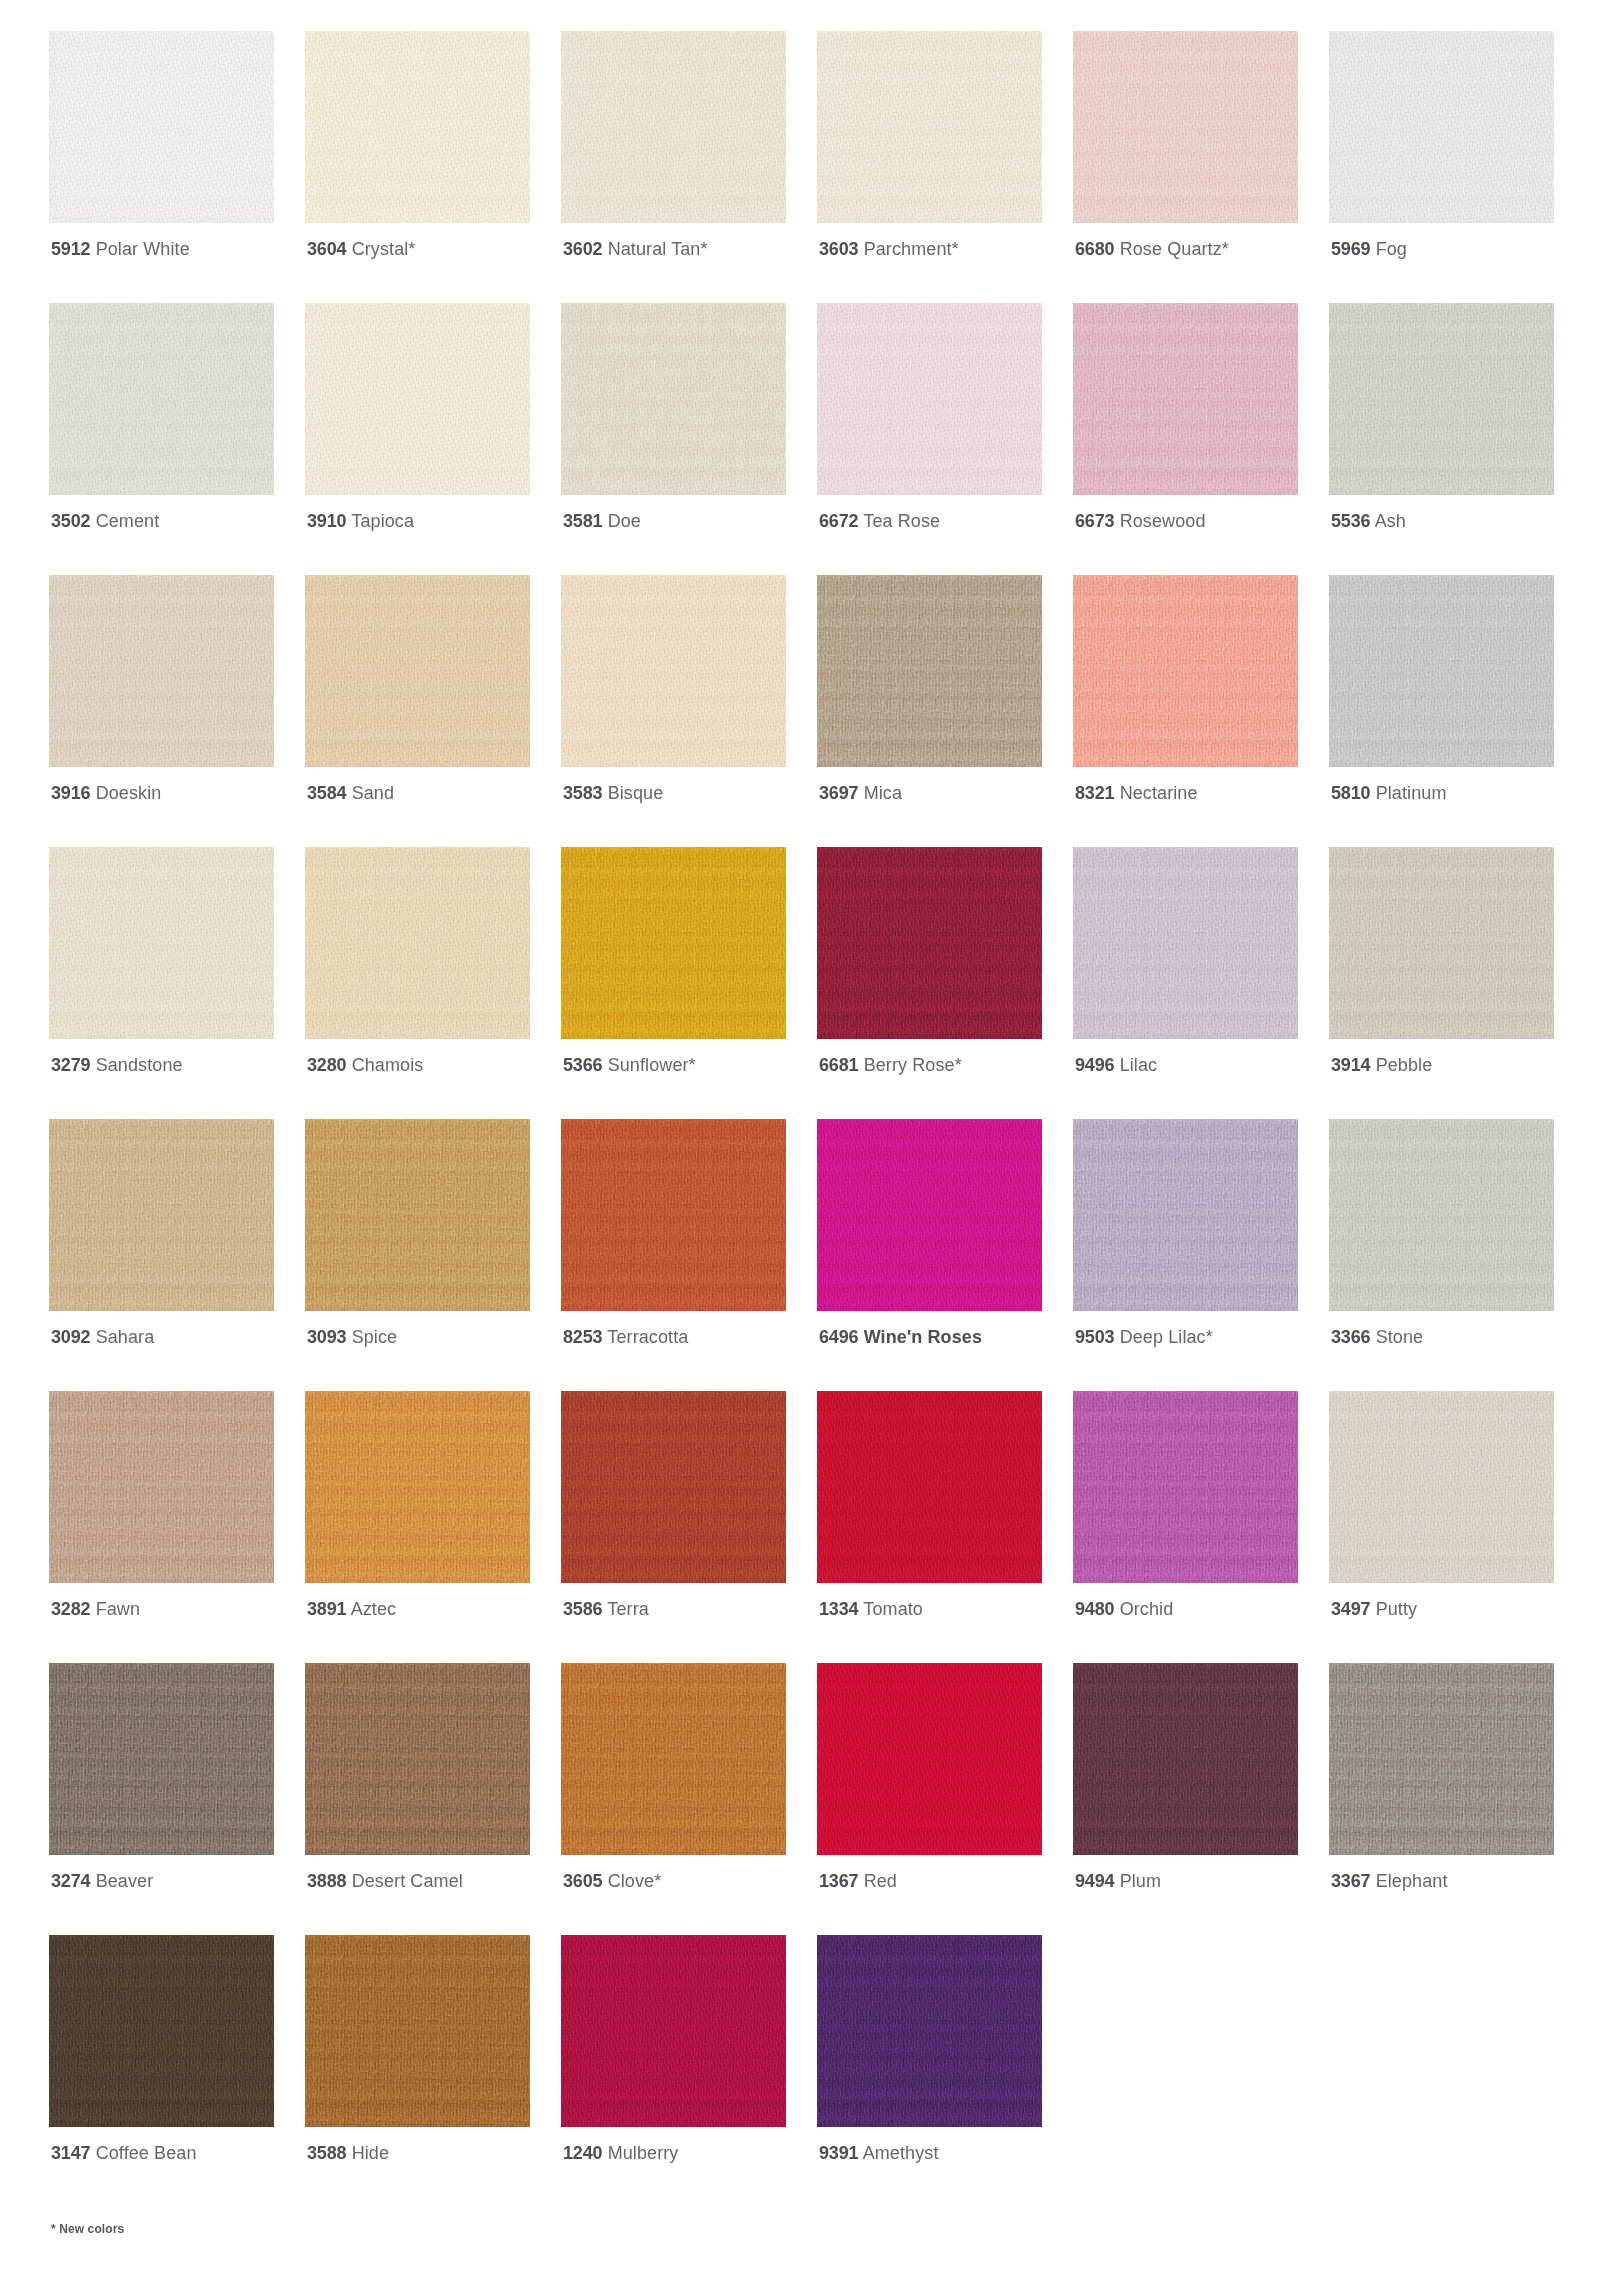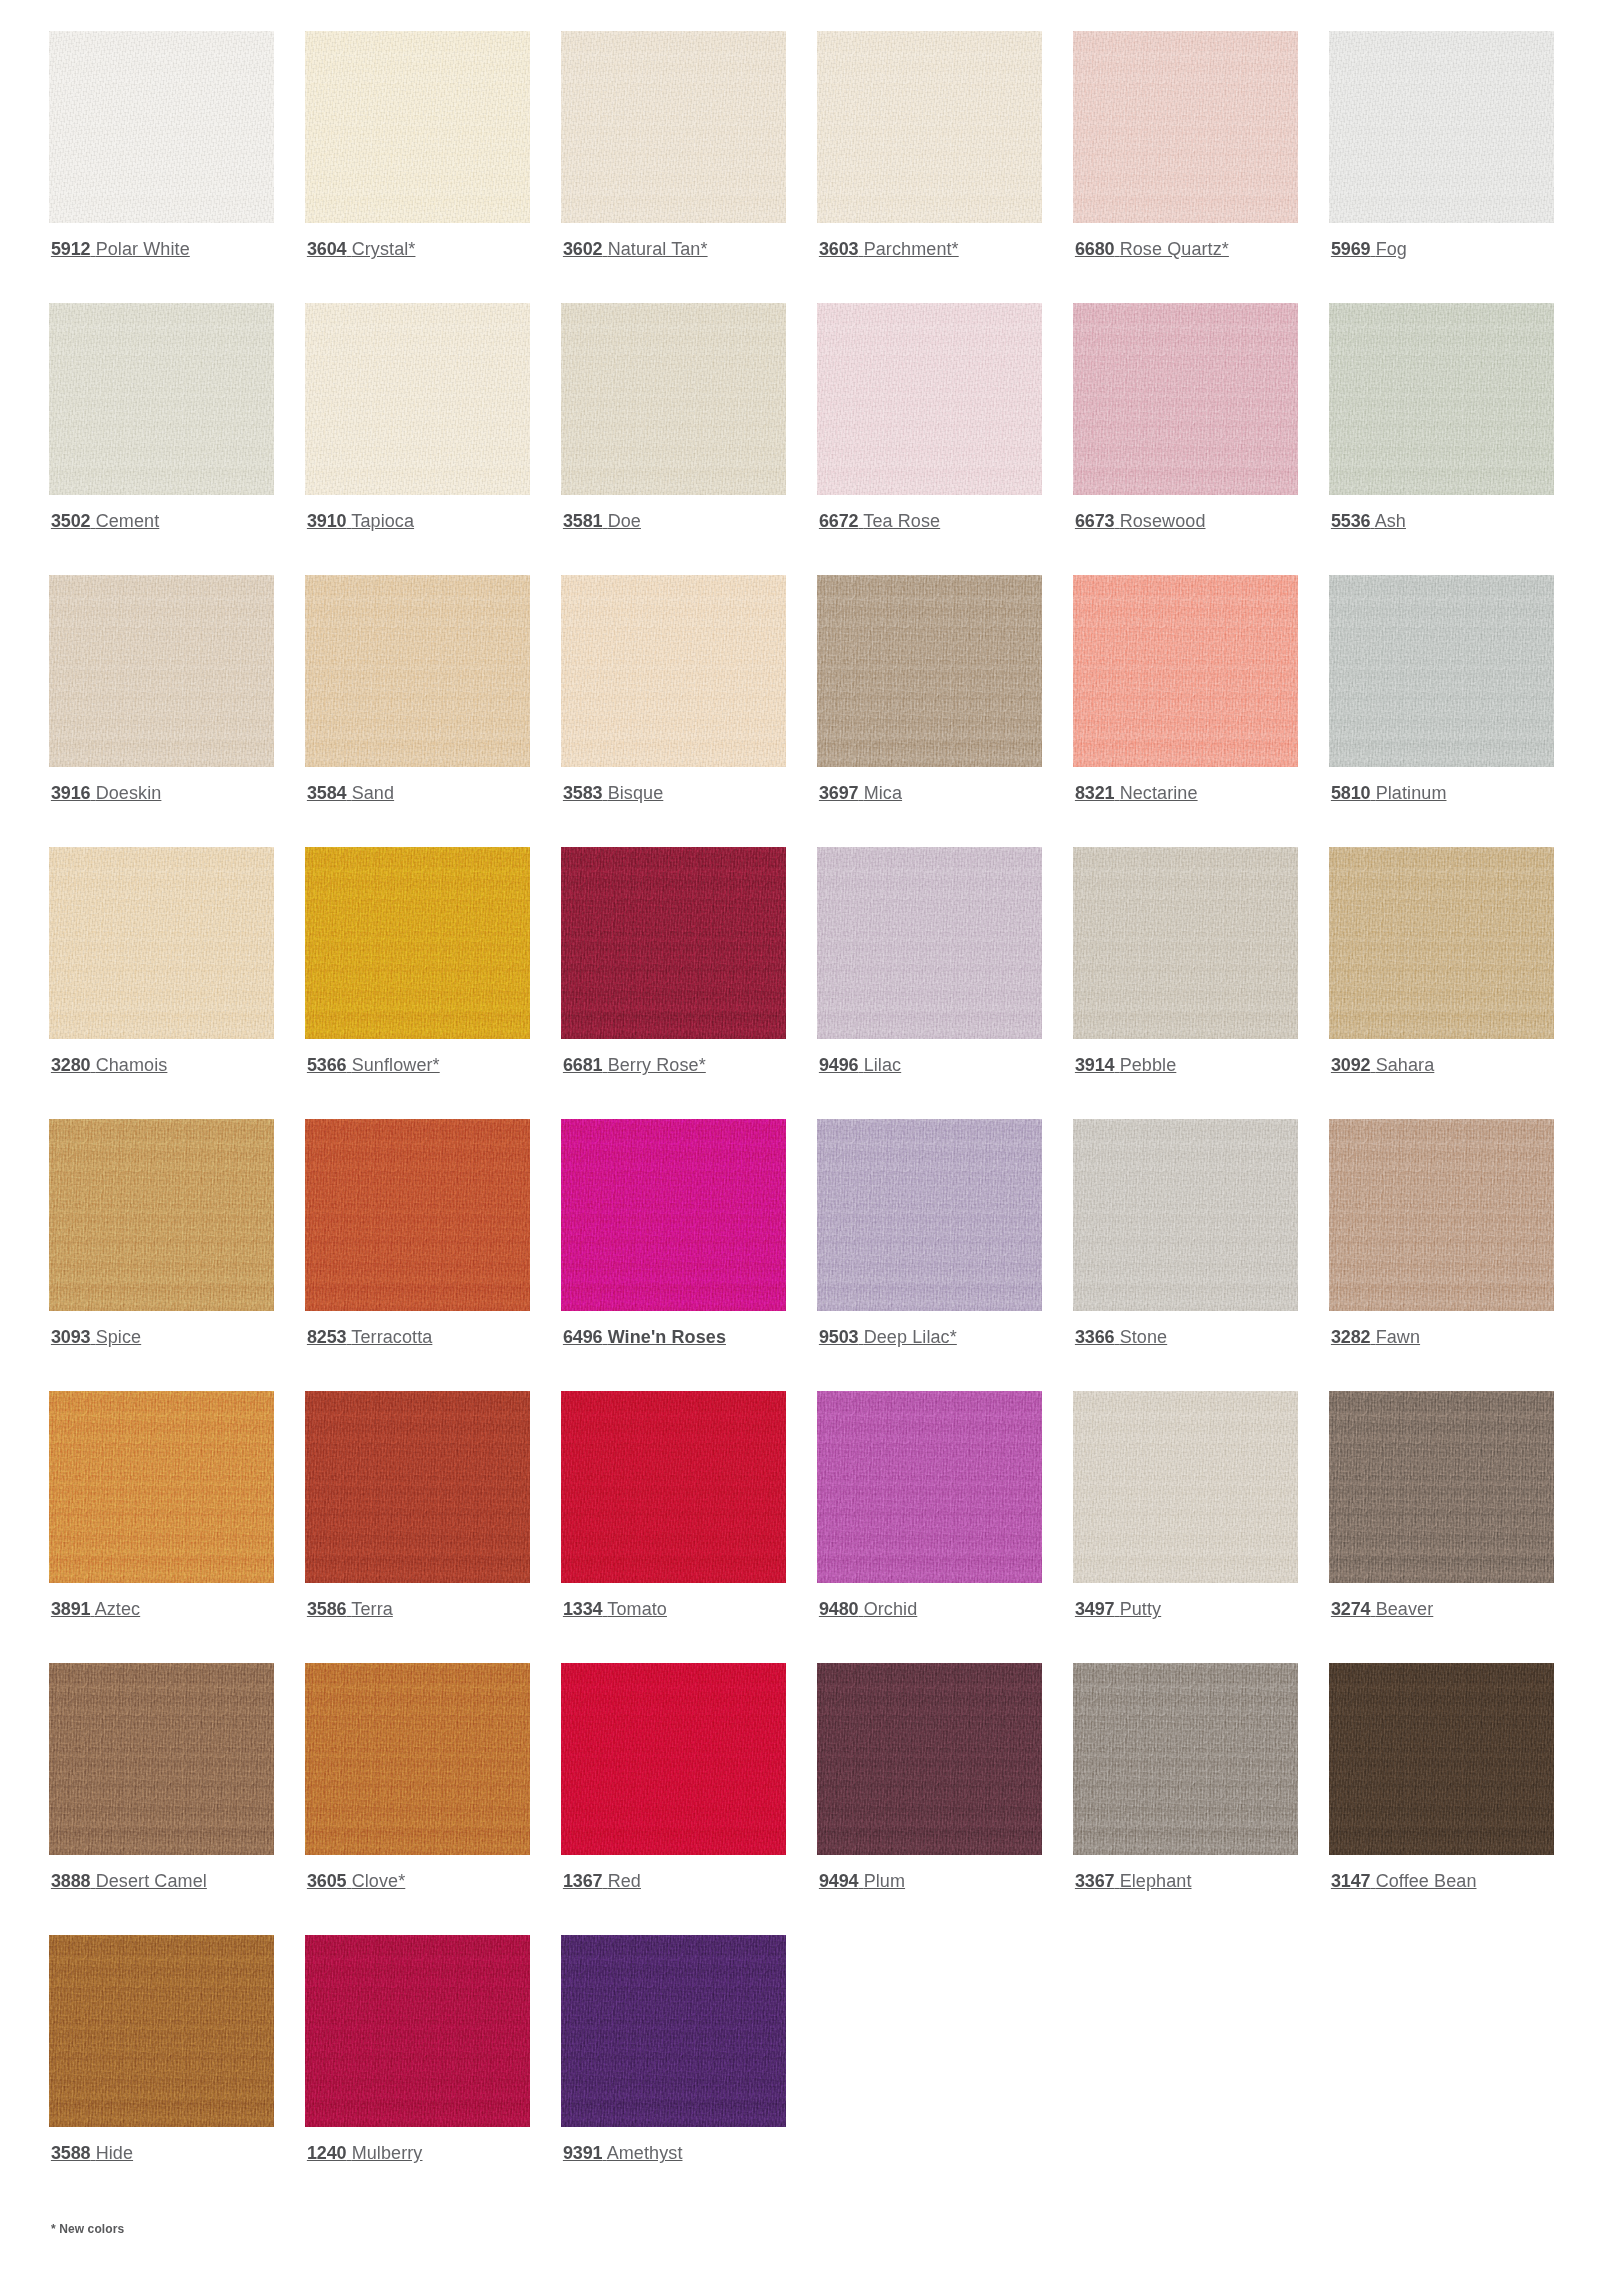--- a/index.html
+++ b/index.html
@@ -32,21 +32,20 @@
     row-gap: 0;
     padding-left: 49px;
   }
 
   .swatch-cell {
     width: 225px;
     height: 272px;
     display: flex;
     flex-direction: column;
     align-items: flex-start;
-    text-decoration: underline;
   }
 
   .swatch-chip {
     width: 225px;
     height: 192px;
     position: relative;
     overflow: hidden;
     background-color: #ccc;
   }
 
@@ -279,20 +278,27 @@
         <div class="swatch-label"><span class="swatch-code">8321</span> <span class="swatch-name">Nectarine</span></div>
       </div>
       <div class="swatch-cell">
         <div class="swatch-chip" style="background-color: rgb(195, 200, 197);">
           <div class="tex"></div>
           <div class="tex2"></div>
         </div>
         <div class="swatch-label"><span class="swatch-code">5810</span> <span class="swatch-name">Platinum</span></div>
       </div>
       <div class="swatch-cell">
+        <div class="swatch-chip" style="background-color: rgb(232, 224, 203);">
+          <div class="tex"></div>
+          <div class="tex2"></div>
+        </div>
+        <div class="swatch-label"><span class="swatch-code">3279</span> <span class="swatch-name">Sandstone</span></div>
+      </div>
+      <div class="swatch-cell">
         <div class="swatch-chip" style="background-color: rgb(235, 215, 182);">
           <div class="tex"></div>
           <div class="tex2"></div>
         </div>
         <div class="swatch-label"><span class="swatch-code">3280</span> <span class="swatch-name">Chamois</span></div>
       </div>
       <div class="swatch-cell">
         <div class="swatch-chip" style="background-color: rgb(217, 162, 28);">
           <div class="tex"></div>
           <div class="tex2"></div>

